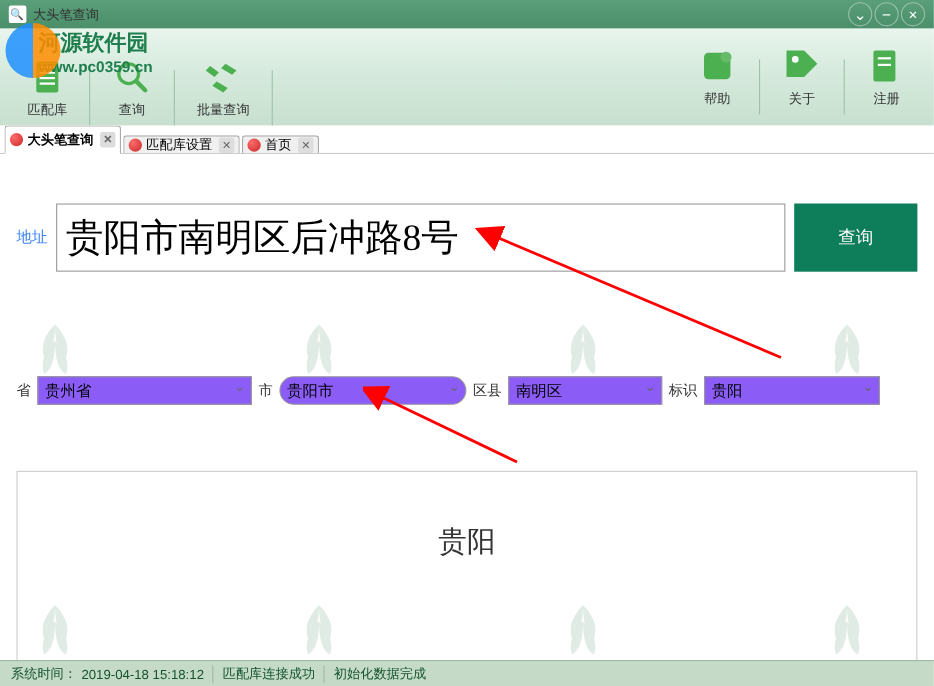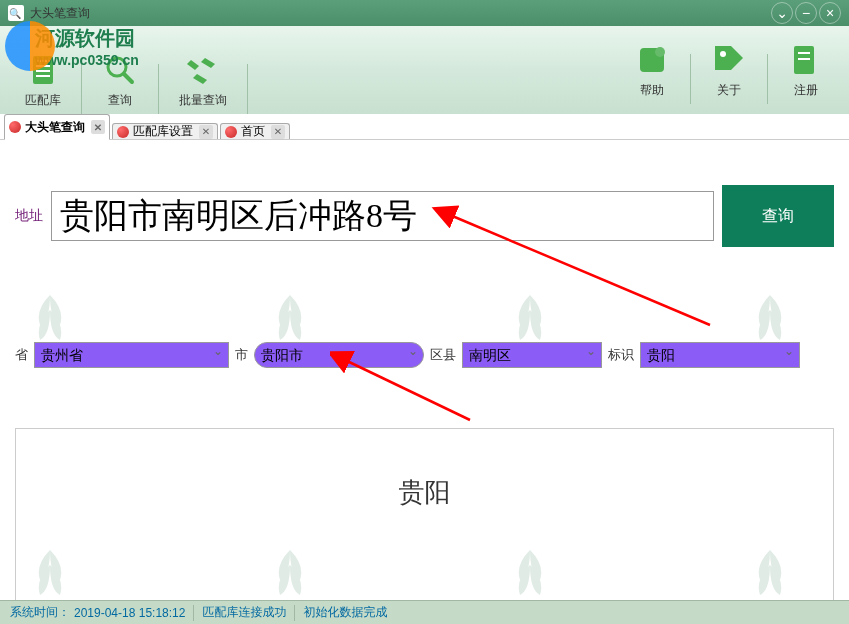--- a/index.html
+++ b/index.html
@@ -31,40 +31,40 @@
     .tab.active { background: #fff; font-weight: bold; height: 26px; border-bottom: 1px solid #fff; margin-bottom: -1px; }
     .tab-icon { width: 12px; height: 12px; border-radius: 50%; background: radial-gradient(circle at 30% 30%, #ff6b6b, #c92a2a); margin-right: 4px; }
     .tab-close { width: 14px; height: 14px; margin-left: 6px; background: #ddd; color: #666; display: flex; align-items: center; justify-content: center; font-size: 10px; border-radius: 2px; cursor: pointer; }
     
     .content { position: relative; height: 460px; background: #fff; padding: 45px 15px 0; overflow: hidden; }
     
     .bg-leaf { position: absolute; width: 60px; height: 50px; opacity: 0.15; pointer-events: none; }
     .leaf-path { fill: #2e7d4e; }
     
     .address-row { display: flex; align-items: center; gap: 8px; }
-    .addr-label { font-size: 14px; color: #701a75; }
-    .addr-input { flex: 1; height: 50px; border: 1px solid #999; font-size: 34px; font-family: SimSun, serif; padding: 0 8px; color: #000; }
+    .addr-label { font-size: 14px; color: #3b82f6; }
+    .addr-input { flex: 1; height: 62px; border: 1px solid #999; font-size: 34px; font-family: SimSun, serif; padding: 0 8px; color: #000; }
     .query-btn { width: 112px; height: 62px; background: #0e7e5a; color: #fff; border: none; font-size: 16px; cursor: pointer; }
     
     .filter-row { display: flex; align-items: center; gap: 6px; margin-top: 95px; }
     .filter-label { font-size: 13px; color: #333; }
     .filter-select { height: 26px; border: 1px solid #999; font-size: 14px; padding: 0 20px 0 6px; background: #8b5cf6; appearance: none; position: relative; }
     .select-wrap { position: relative; display: inline-block; }
     .select-wrap::after { content: "⌄"; position: absolute; right: 6px; top: 2px; font-size: 12px; color: #666; pointer-events: none; }
     .fs1 { width: 195px; }
     .fs2 { width: 170px; border-radius: 13px; }
     .fs3 { width: 140px; }
     .fs4 { width: 160px; }
     
     .result-box { border: 1px solid #ccc; height: 240px; margin-top: 60px; display: flex; align-items: flex-start; justify-content: center; padding-top: 46px; }
     .result-text { font-size: 26px; color: #333; font-family: SimSun, serif; }
     
     .arrow { position: absolute; pointer-events: none; }
     
-    .status-bar { position: absolute; bottom: 0; left: 0; right: 0; height: 24px; background: #c5dbc8; border-top: 1px solid #a0b8a4; display: flex; align-items: center; padding: 0 10px; font-size: 12px; color: #0369a1; gap: 4px; }
+    .status-bar { position: absolute; bottom: 0; left: 0; right: 0; height: 24px; background: #c5dbc8; border-top: 1px solid #a0b8a4; display: flex; align-items: center; padding: 0 10px; font-size: 12px; color: #14532d; gap: 4px; }
     .status-sep { width: 1px; height: 16px; background: #a0b8a4; margin: 0 4px; }
   </style>
 </head>
 <body>
 
 <div class="title-bar">
   <div class="title-left">
     <div class="title-icon">🔍</div>
     <span class="title-text">大头笔查询</span>
   </div>

